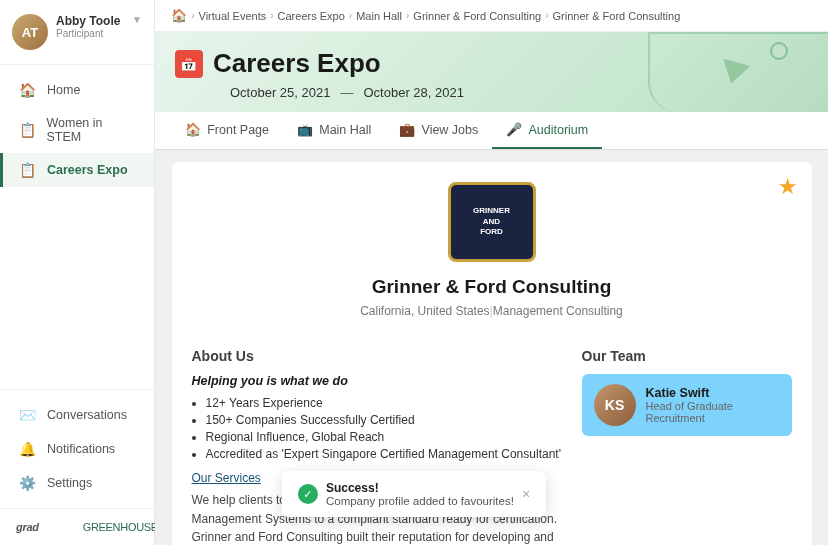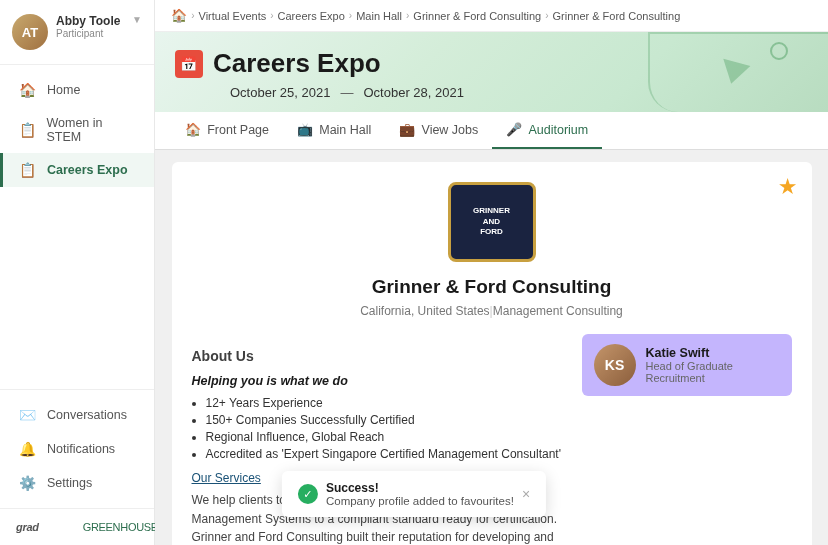--- a/index.html
+++ b/index.html
@@ -165,21 +165,21 @@
     .booth-team { width: 210px; flex-shrink: 0; }
 
     .booth-section-title { font-size: 14px; font-weight: 700; color: #404040; margin-bottom: 10px; margin-top: 14px; }
     .booth-tagline { font-style: italic; font-weight: 700; font-size: 12.5px; color: #1a1a1a; margin-bottom: 8px; }
     .booth-bullets { margin-left: 14px; margin-bottom: 10px; }
     .booth-bullets li { font-size: 12px; color: #333; margin-bottom: 3px; }
     .booth-link { font-size: 12px; color: #1a5276; text-decoration: underline; margin-bottom: 6px; cursor: pointer; }
     .booth-body-text { font-size: 12px; color: #444; line-height: 1.55; }
 
     .team-card {
-      background: #c4b5fd; border-radius: 6px;
+      background: #7dd3fc; border-radius: 6px;
       padding: 10px 12px; display: flex; align-items: center; gap: 10px;
     }
     .team-avatar {
       width: 42px; height: 42px; border-radius: 50%;
       background: linear-gradient(135deg, #c4956a, #8b5e3c);
       flex-shrink: 0; overflow: hidden;
       display: flex; align-items: center; justify-content: center;
       color: white; font-weight: bold; font-size: 14px;
     }
     .team-name { font-size: 12.5px; font-weight: 700; color: #1a1a1a; }
@@ -346,20 +346,21 @@
             <li>12+ Years Experience</li>
             <li>150+ Companies Successfully Certified</li>
             <li>Regional Influence, Global Reach</li>
             <li>Accredited as 'Expert Singapore Certified Management Consultant'</li>
           </ul>
           <div class="booth-link">Our Services</div>
           <div class="booth-body-text" id="body-text-el">We help clients to develop, implement, test and audit your Management Systems to a compliant standard ready for certification.<br>Grinner and Ford Consulting built their reputation for developing and implementing customised, process driven solutions based on accepted international standards and benchmark methodology. Our services are specifically designed to add value to our client's core business and operations by building resilience against disruptions or threats. To achieve this, we customise solutions that 'fit' your organisation's core business, locality, industry and culture.</div>
         </div>
 
         <div class="booth-team">
+          <div class="booth-section-title">Our Team</div>
           <div class="team-card">
             <div class="team-avatar">KS</div>
             <div>
               <div class="team-name">Katie Swift</div>
               <div class="team-role">Head of Graduate Recruitment</div>
             </div>
           </div>
         </div>
       </div>
     </div>

